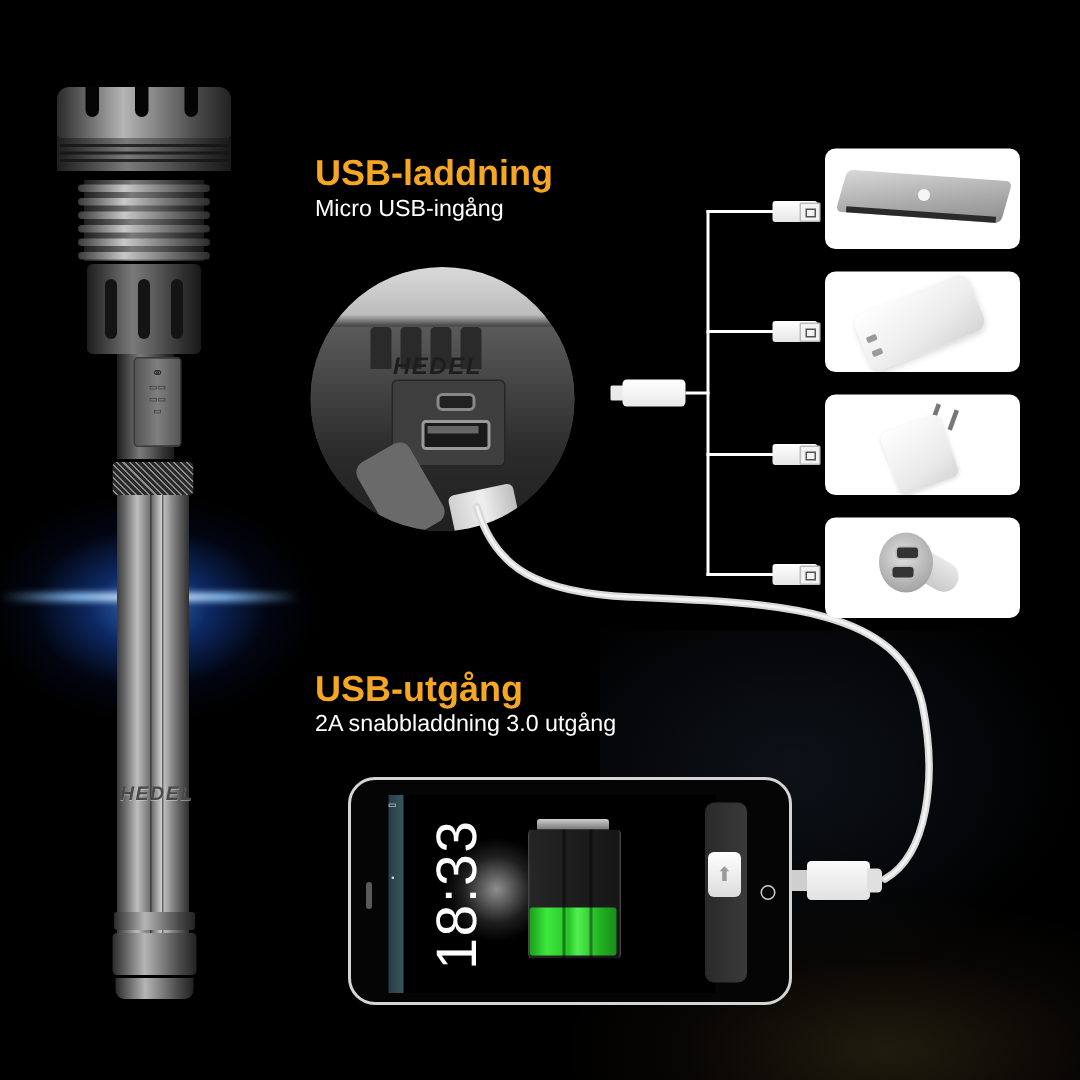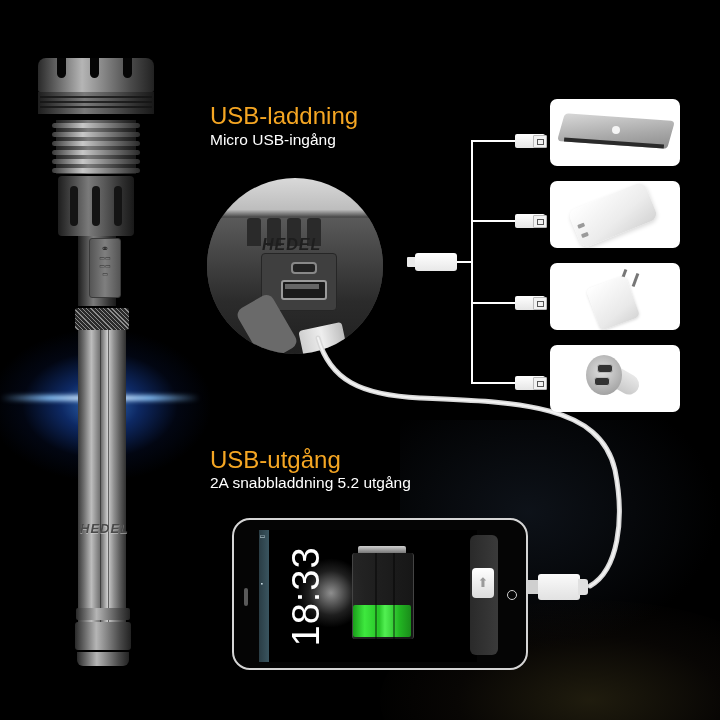--- a/index.html
+++ b/index.html
@@ -4,21 +4,21 @@
 <style>
   html, body { margin:0; padding:0; }
   body { width:720px; height:720px; background:#000; overflow:hidden; position:relative; font-family:"Liberation Sans", sans-serif; }
   .abs { position:absolute; }
   .bg-glow { left:380px; top:600px; width:420px; height:200px; border-radius:50%;
     background:radial-gradient(ellipse at center, rgba(90,80,40,0.35) 0%, rgba(40,30,20,0.2) 45%, rgba(0,0,0,0) 75%); }
   .bg-circuit { left:400px; top:420px; width:320px; height:230px;
     background:radial-gradient(ellipse at 40% 40%, rgba(30,40,55,0.45), rgba(0,0,0,0) 70%); }
 
   
-  .h-orange { color:#f5a623; font-size:24px; line-height:26px; white-space:nowrap; }
+  .h-orange { color:#f5a623; font-size:24px; line-height:26px; white-space:nowrap;font-weight:bold; }
   .h-sub { color:#ffffff; font-size:15.5px; line-height:18px; white-space:nowrap; }
 
   
   .fl-glow { left:-10px; top:330px; width:220px; height:150px;
     background:radial-gradient(ellipse at 50% 50%, rgba(70,150,255,0.75) 0%, rgba(30,90,220,0.45) 25%, rgba(10,30,90,0.2) 50%, rgba(0,0,0,0) 72%); }
   .fl-flare { left:0px; top:395px; width:200px; height:6px;
     background:linear-gradient(90deg, rgba(0,0,0,0), rgba(140,200,255,0.9) 25%, rgba(255,255,255,0.9) 50%, rgba(140,200,255,0.9) 75%, rgba(0,0,0,0)); filter:blur(2px); }
   .metal-h { background:linear-gradient(90deg,#2a2a2a 0%,#6b6b6b 18%,#b5b5b5 38%,#8a8a8a 55%,#4a4a4a 80%,#222 100%); }
   .metal-dark { background:linear-gradient(90deg,#1e1e1e 0%,#4a4a4a 20%,#7a7a7a 40%,#5a5a5a 60%,#2e2e2e 85%,#191919 100%); }
   .head-top { left:38px; top:58px; width:116px; height:34px; border-radius:8px 8px 2px 2px; }
@@ -144,21 +144,21 @@
 
   <div class="abs tail1 metal-h"></div>
   <div class="abs tail2 metal-h"></div>
   <div class="abs tail3 metal-h"></div>
 </div>
 
 <div class="abs h-orange" style="left:210px;top:103px">USB-laddning</div>
 <div class="abs h-sub" style="left:210px;top:131px">Micro USB-ingång</div>
 
 <div class="abs h-orange" style="left:210px;top:447px">USB-utgång</div>
-<div class="abs h-sub" style="left:210px;top:474px">2A snabbladdning 5.2 utgång</div>
+<div class="abs h-sub" style="left:210px;top:474px">2A snabbladdning 3.0 utgång</div>
 
 <div class="abs inset">
   <div class="abs inset-body"></div>
   <div class="abs fin" style="left:40px"></div>
   <div class="abs fin" style="left:60px"></div>
   <div class="abs fin" style="left:80px"></div>
   <div class="abs fin" style="left:100px"></div>
   <div class="abs inset-brand">HEDEL</div>
   <div class="abs port-panel"></div>
   <div class="abs port-micro"></div>

